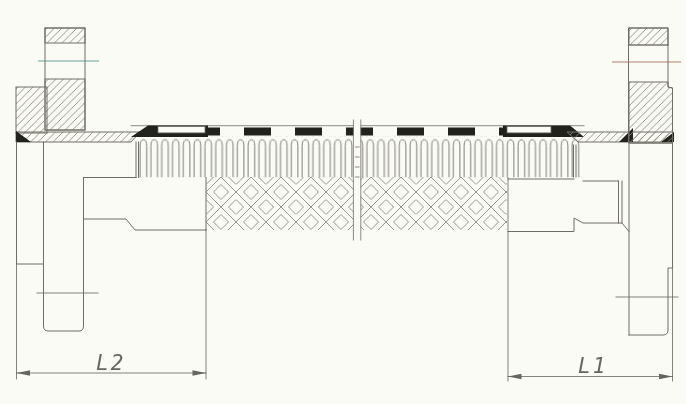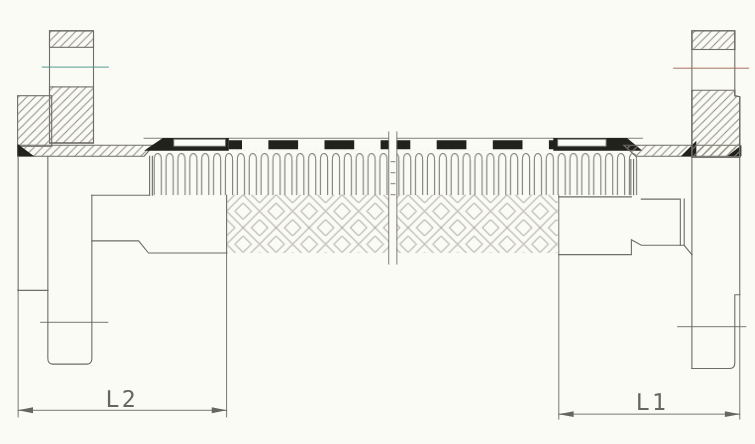--- a/index.html
+++ b/index.html
@@ -1,20 +1,20 @@
 <!DOCTYPE html>
 <html style="--background: #fbfbf6; --line: #6e6e65; --hatch: #8d8b7d; --dark: #22221c; --dim: #666660; --centerline-left: #55988f; --centerline-right: #a3705f;"><head>
 <meta charset="utf-8">
 <style>
   :root{
     --background:#fbfbf6; --line:#6e6e65; --hatch:#8d8b7d; --dark:#22221c;
     --dim:#666660; --centerline-left:#55988f; --centerline-right:#a3705f;
   }
   html,body{margin:0;padding:0;background:var(--background);}
-  .canvas{width:686px;height:404px;position:relative;background:var(--background);}
+  .canvas{width:686px;height:404px;position:relative;background:var(--background);font-style:italic;}
   .stroke{fill:none;stroke:var(--line);stroke-width:1;stroke-linecap:square;}
   .thin{stroke-width:.8;}
   .hatched{fill:url(#hatch);stroke:var(--line);stroke-width:1;}
   .darkfill{fill:var(--dark);stroke:none;}
   .window{fill:var(--background);stroke:var(--line);stroke-width:.8;}
   .dimline{stroke:var(--dim);stroke-width:.8;fill:none;stroke-linecap:square;}
   .dimfill{fill:var(--dim);stroke:none;}
   text.dimlabel{font-family:"DejaVu Sans Mono",monospace;font-size:21px;font-weight:normal;
     fill:var(--dim);letter-spacing:2px;}
   .clл{stroke:var(--centerline-left);stroke-width:.9;}

